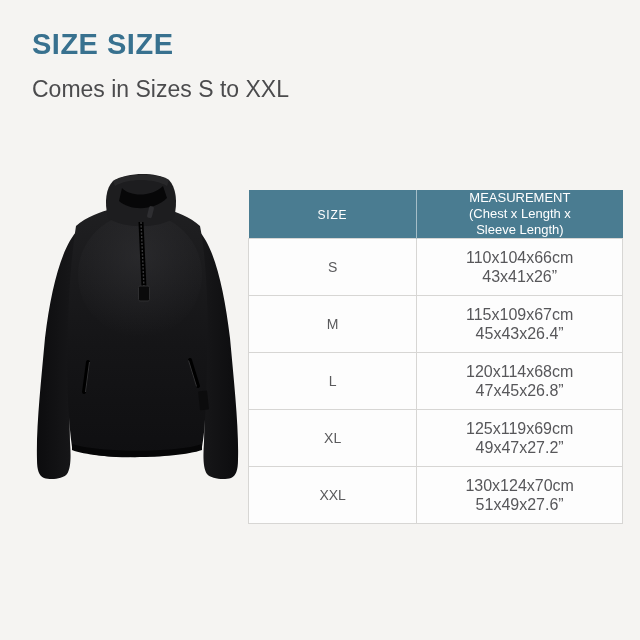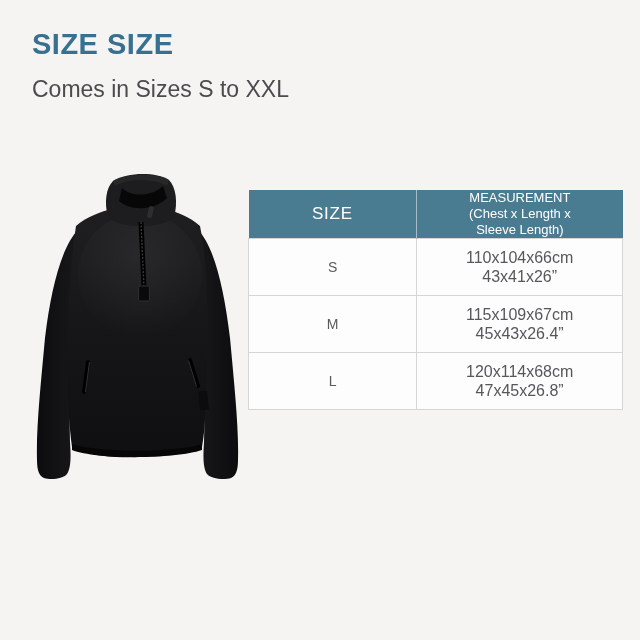--- a/index.html
+++ b/index.html
@@ -27,21 +27,21 @@
     border-collapse:collapse;width:100%;table-layout:fixed;
   }
   col.c1{width:45%;}
   col.c2{width:55%;}
   th{
     background:#4a7c91;color:#ffffff;font-weight:400;
     height:46px;text-align:center;vertical-align:middle;
     padding:0;border:none;
   }
   th.meas-h{border-left:1px solid rgba(255,255,255,.5);}
-  th .size-label{font-size:17px;letter-spacing:.8px;}
+  th .size-label{font-size:12px;letter-spacing:.8px;}
   th .h-line{display:block;font-size:13px;line-height:16px;}
   td{
     background:#fdfdfd;border:1px solid #d7d6d4;
     height:56px;text-align:center;vertical-align:middle;
     color:#57575a;padding:0;
   }
   td.size-cell{font-size:14px;color:#5a5a5c;}
   td.meas-cell .m-line{display:block;font-size:16px;line-height:19px;}
 </style>
 </head>
@@ -142,15 +142,29 @@
           <span class="m-line">45x43x26.4”</span>
         </td>
       </tr>
       <tr>
         <td class="size-cell">L</td>
         <td class="meas-cell">
           <span class="m-line">120x114x68cm</span>
           <span class="m-line">47x45x26.8”</span>
         </td>
       </tr>
+      <tr>
+        <td class="size-cell">XL</td>
+        <td class="meas-cell">
+          <span class="m-line">125x119x69cm</span>
+          <span class="m-line">49x47x27.2”</span>
+        </td>
+      </tr>
+      <tr>
+        <td class="size-cell">XXL</td>
+        <td class="meas-cell">
+          <span class="m-line">130x124x70cm</span>
+          <span class="m-line">51x49x27.6”</span>
+        </td>
+      </tr>
     </tbody>
   </table>
 </div>
 
 </body></html>

